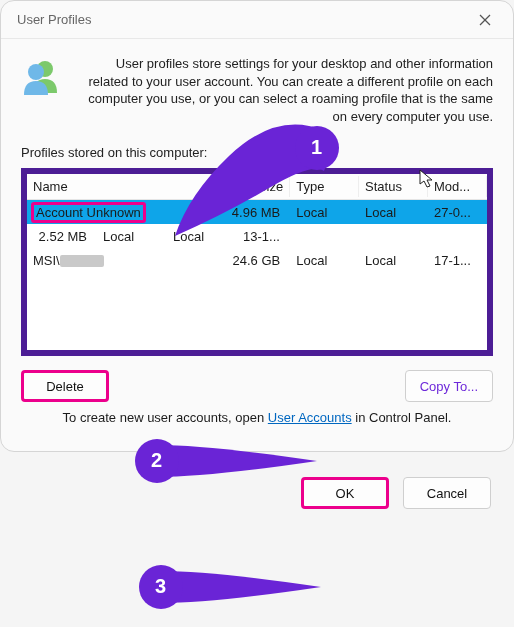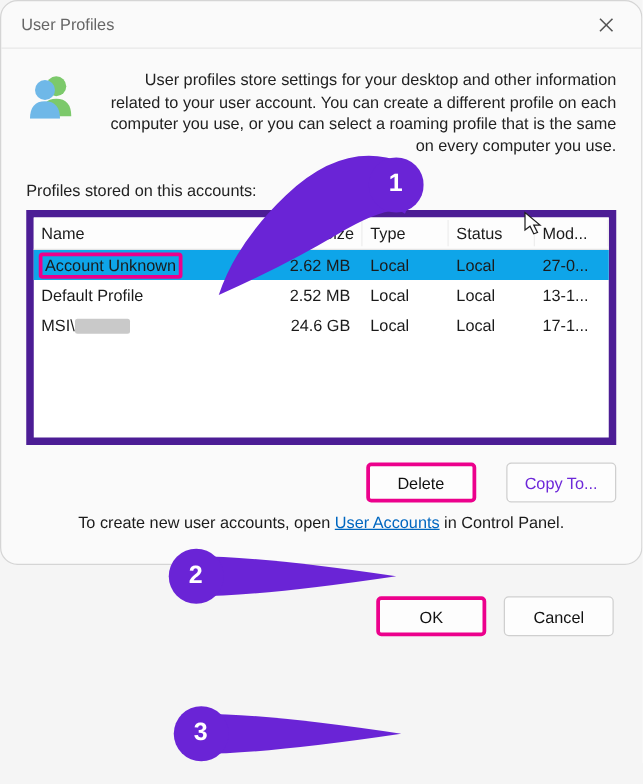--- a/index.html
+++ b/index.html
@@ -93,21 +93,21 @@
     display: inline-block;
     width: 44px;
     height: 12px;
     background: #c9c9c9;
     border-radius: 2px;
     vertical-align: middle;
   }
   .btn-row {
     margin-top: 14px;
     display: flex;
-    justify-content: flex-end;
+    justify-content: space-between;
     gap: 24px;
   }
   .btn, .btn-disabled {
     min-width: 88px;
     height: 32px;
     border: 1px solid #cfcfcf;
     background: #fdfdfd;
     border-radius: 4px;
     font-size: 13px;
     display: inline-flex;
@@ -168,41 +168,40 @@
         <svg viewBox="0 0 40 40" width="40" height="40">
           <circle cx="24" cy="14" r="8" fill="#7cc96b"></circle>
           <path d="M12 38 Q12 24 24 24 Q36 24 36 38 Z" fill="#7cc96b"></path>
           <circle cx="15" cy="17" r="8" fill="#6fb8e8"></circle>
           <path d="M3 40 Q3 26 15 26 Q27 26 27 40 Z" fill="#6fb8e8"></path>
         </svg>
       </div>
       <div class="intro-text">User profiles store settings for your desktop and other information related to your user account. You can create a different profile on each computer you use, or you can select a roaming profile that is the same on every computer you use.</div>
     </div>
 
-    <div class="section-label">Profiles stored on this accounts:</div>
+    <div class="section-label">Profiles stored on this computer:</div>
 
     <div class="profiles-table">
       <div class="thead">
         <div class="cell col-name">Name</div>
         <div class="cell col-size">Size</div>
         <div class="cell col-type">Type</div>
         <div class="cell col-status">Status</div>
         <div class="cell col-mod">Mod...</div>
       </div>
 
       <div class="trow selected">
         <div class="cell col-name"><span class="highlight-cell">Account Unknown</span></div>
-        <div class="cell col-size">2.62 MB</div>
+        <div class="cell col-size">4.96 MB</div>
         <div class="cell col-type">Local</div>
         <div class="cell col-status">Local</div>
         <div class="cell col-mod">27-0...</div>
       </div>
 
       <div class="trow">
-        <div class="cell col-name">Default Profile</div>
         <div class="cell col-size">2.52 MB</div>
         <div class="cell col-type">Local</div>
         <div class="cell col-status">Local</div>
         <div class="cell col-mod">13-1...</div>
       </div>
 
       <div class="trow">
         <div class="cell col-name"><span>MSI\</span><span class="redacted"></span></div>
         <div class="cell col-size">24.6 GB</div>
         <div class="cell col-type">Local</div>

